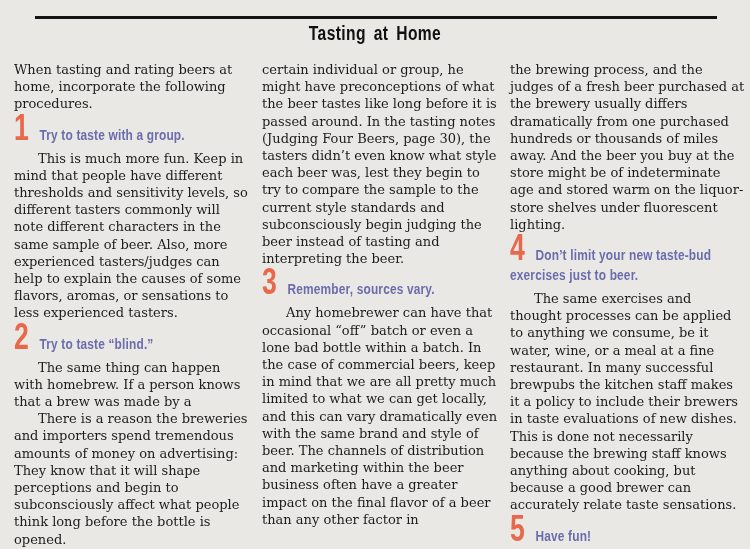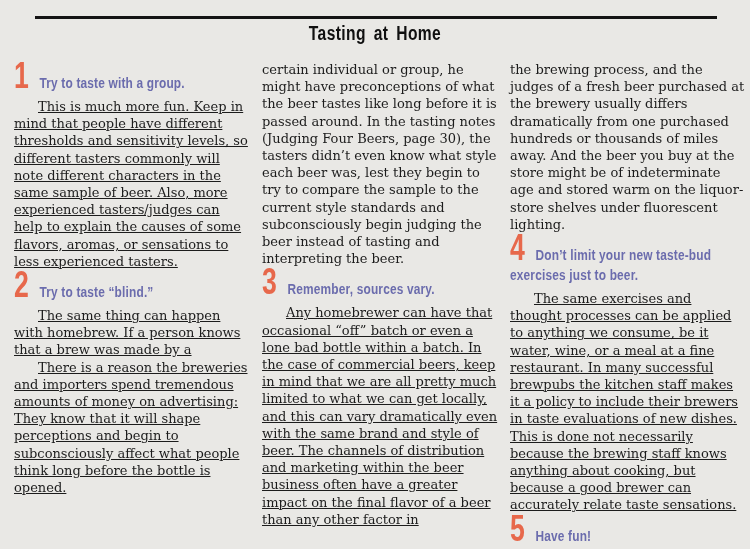--- a/index.html
+++ b/index.html
@@ -39,21 +39,21 @@
   }
   .column{
     flex:0 0 236px;
     width:236px;
   }
   .para{
     font-size:13px;
     line-height:17.2px;
     text-align:left;
   }
-  .para.indent{text-indent:24px;text-decoration:underline;}
+  .para.indent{text-indent:24px;}
   .item{
     position:relative;
     padding-top:12px;
     margin-bottom:5px;
     min-height:32px;
   }
   .num{
     position:absolute;
     left:0;
     top:-4px;
@@ -79,20 +79,21 @@
     width:117.6%;
   }
 </style>
 </head>
 <body>
 
 <div class="rule"></div>
 <h1 class="title">Tasting at Home</h1>
 <div class="columns">
     <div class="column">
+      <p class="para">When tasting and rating beers at home, incorporate the following procedures.</p>
       <div class="item">
         <span class="num">1</span>
         <h3 class="heading">Try to taste with a group.</h3>
       </div>
       <p class="para indent">This is much more fun. Keep in mind that people have different thresholds and sensitivity levels, so different tasters commonly will note different characters in the same sample of beer. Also, more experienced tasters/judges can help to explain the causes of some flavors, aromas, or sensations to less experienced tasters.</p>
       <div class="item">
         <span class="num">2</span>
         <h3 class="heading">Try to taste “blind.”</h3>
       </div>
       <p class="para indent">The same thing can happen with homebrew. If a person knows that a brew was made by a</p>

